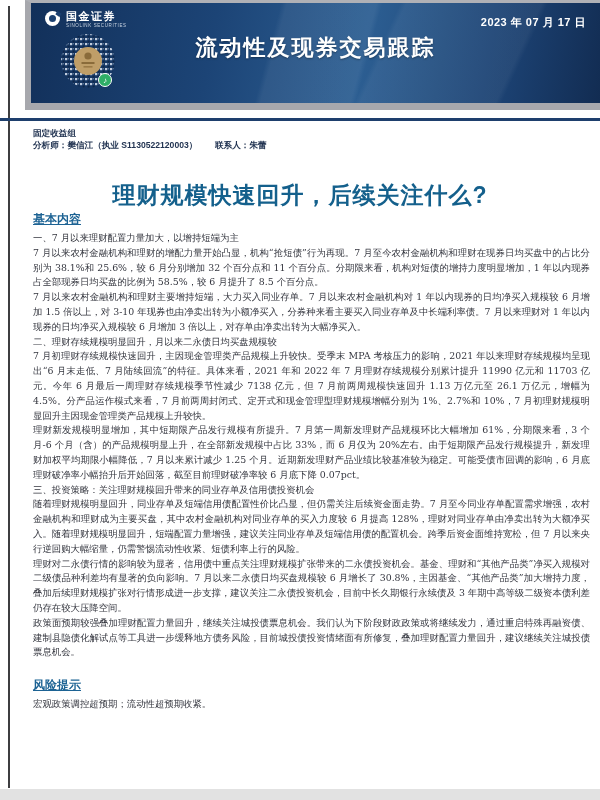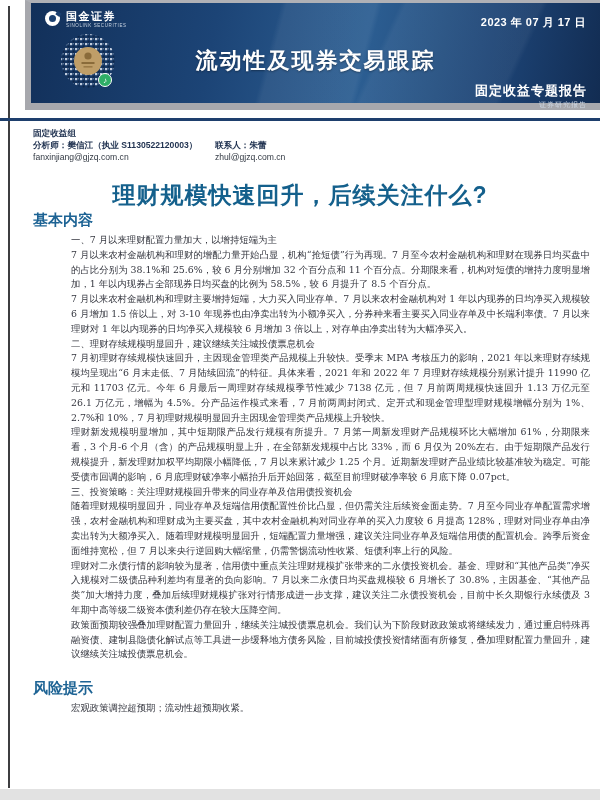--- a/index.html
+++ b/index.html
@@ -23,21 +23,21 @@
   }
   .logo-row { position:absolute; left:14px; top:6px; display:flex; align-items:flex-start; }
   .logo-ring { width:15px; height:15px; border-radius:50%; background:#ffffff; position:relative; margin-top:2px; }
   .logo-ring::after { content:""; position:absolute; left:4px; top:4px; width:7px; height:7px; border-radius:50%; background:#1b4070; }
   .logo-ring::before { content:""; position:absolute; right:-1px; top:1px; width:5px; height:4px; background:#1b4070; transform:rotate(35deg); }
   .logo-names { margin-left:6px; color:#fff; }
   .logo-cn { font-size:11px; font-weight:bold; letter-spacing:1.5px; line-height:14px; }
   .logo-en { font-size:4.5px; letter-spacing:.6px; color:#c9d4e2; line-height:6px; }
   .banner-date { position:absolute; top:12px; right:14px; color:#ffffff; font-weight:bold; font-size:11px; letter-spacing:.5px; }
   .banner-title {
-    position:absolute; left:0; right:0; top:43px; text-align:center;
+    position:absolute; left:0; right:0; top:30px; text-align:center;
     color:#ffffff; font-weight:bold; font-size:22px; letter-spacing:2px;
     text-shadow:0 1px 2px rgba(0,0,0,.35);
   }
   .report-type { position:absolute; right:13px; top:80px; text-align:right; color:#fff; }
   .report-type-main { font-size:13px; font-weight:bold; letter-spacing:1px; line-height:15px; }
   .report-type-sub { font-size:7px; color:#cfd9e6; letter-spacing:1px; margin-top:2px; }
   .qr-stamp { position:absolute; left:29px; top:30px; width:58px; height:58px; }
 
   
   .h-rule { position:absolute; left:0; top:118px; width:100%; height:3px; background:#1e3f6d; }
@@ -50,25 +50,25 @@
   .analyst-email { color:#333a44; font-weight:normal; }
 
   
   .doc-title {
     position:absolute; left:0; right:0; top:180px; text-align:center;
     font-size:23px; font-weight:bold; color:#14608c; letter-spacing:1px;
   }
 
   
   .content { position:absolute; left:33px; right:10px; top:211px; }
-  .section-heading { font-size:15px; font-weight:bold; color:#1d6394; margin-bottom:3px; font-family:"Liberation Sans", sans-serif; }
+  .section-heading { font-size:12px; font-weight:bold; color:#1d6394; margin-bottom:3px; font-family:"Liberation Sans", sans-serif;text-decoration:underline; }
   .para {
     font-family:"DejaVu Serif", serif;
     font-size:9.4px; line-height:14.8px; color:#34363f;
-    text-align:justify; text-justify:inter-ideograph;margin-left:38px;
+    text-align:justify; text-justify:inter-ideograph;
   }
   .risk-heading { margin-top:17px; }
 </style>
 </head>
 <body>
 
 <div class="page">
 
   <div class="v-edge-line"></div>
 
@@ -78,24 +78,20 @@
       <div class="logo-names">
         <div class="logo-cn">国金证券</div>
         <div class="logo-en">SINOLINK SECURITIES</div>
       </div>
     </div>
 
     <div class="banner-date">2023 年 07 月 17 日</div>
 
     <div class="banner-title">流动性及现券交易跟踪</div>
 
-    <div class="report-type">
-      <div class="report-type-main">固定收益专题报告</div>
-      <div class="report-type-sub">证券研究报告</div>
-    </div>
 
     <svg class="qr-stamp" viewBox="0 0 58 58">
       <defs>
         <pattern id="qrp" width="5" height="5" patternUnits="userSpaceOnUse">
           <rect width="2.2" height="2.2" fill="#c9d3e2"></rect>
           <rect x="2.6" y="2.6" width="2" height="2" fill="#0e2547"></rect>
           <rect x="2.6" y="0" width="1.4" height="1.4" fill="#5d7698"></rect>
         </pattern>
       </defs>
       <circle cx="28" cy="28" r="27" fill="url(#qrp)" opacity="0.95"></circle>
@@ -109,35 +105,31 @@
   </div>
 
   <div class="h-rule"></div>
 
   <div class="analyst">
     <div class="bold">固定收益组</div>
     <div class="analyst-row bold">
       <span class="analyst-col1">分析师：樊信江（执业 S1130522120003）</span>
       <span>联系人：朱蕾</span>
     </div>
-    <div class="analyst-row analyst-email">
-      <span class="analyst-col1">fanxinjiang@gjzq.com.cn</span>
-      <span>zhul@gjzq.com.cn</span>
-    </div>
   </div>
 
   <div class="doc-title">理财规模快速回升，后续关注什么?</div>
 
   <div class="content">
     <div class="section-heading">基本内容</div>
 
     <div class="para">一、7 月以来理财配置力量加大，以增持短端为主</div>
     <div class="para">7 月以来农村金融机构和理财的增配力量开始凸显，机构“抢短债”行为再现。7 月至今农村金融机构和理财在现券日均买盘中的占比分别为 38.1%和 25.6%，较 6 月分别增加 32 个百分点和 11 个百分点。分期限来看，机构对短债的增持力度明显增加，1 年以内现券占全部现券日均买盘的比例为 58.5%，较 6 月提升了 8.5 个百分点。</div>
     <div class="para">7 月以来农村金融机构和理财主要增持短端，大力买入同业存单。7 月以来农村金融机构对 1 年以内现券的日均净买入规模较 6 月增加 1.5 倍以上，对 3-10 年现券也由净卖出转为小额净买入，分券种来看主要买入同业存单及中长端利率债。7 月以来理财对 1 年以内现券的日均净买入规模较 6 月增加 3 倍以上，对存单由净卖出转为大幅净买入。</div>
-    <div class="para">二、理财存续规模明显回升，建议继续关注城投债票息机会</div>
+    <div class="para">二、理财存续规模明显回升，月以来二永债日均买盘规模较</div>
     <div class="para">7 月初理财存续规模快速回升，主因现金管理类产品规模上升较快。受季末 MPA 考核压力的影响，2021 年以来理财存续规模均呈现出“6 月末走低、7 月陆续回流”的特征。具体来看，2021 年和 2022 年 7 月理财存续规模分别累计提升 11990 亿元和 11703 亿元。今年 6 月最后一周理财存续规模季节性减少 7138 亿元，但 7 月前两周规模快速回升 1.13 万亿元至 26.1 万亿元，增幅为 4.5%。分产品运作模式来看，7 月前两周封闭式、定开式和现金管理型理财规模增幅分别为 1%、2.7%和 10%，7 月初理财规模明显回升主因现金管理类产品规模上升较快。</div>
     <div class="para">理财新发规模明显增加，其中短期限产品发行规模有所提升。7 月第一周新发理财产品规模环比大幅增加 61%，分期限来看，3 个月-6 个月（含）的产品规模明显上升，在全部新发规模中占比 33%，而 6 月仅为 20%左右。由于短期限产品发行规模提升，新发理财加权平均期限小幅降低，7 月以来累计减少 1.25 个月。近期新发理财产品业绩比较基准较为稳定。可能受债市回调的影响，6 月底理财破净率小幅抬升后开始回落，截至目前理财破净率较 6 月底下降 0.07pct。</div>
     <div class="para">三、投资策略：关注理财规模回升带来的同业存单及信用债投资机会</div>
     <div class="para">随着理财规模明显回升，同业存单及短端信用债配置性价比凸显，但仍需关注后续资金面走势。7 月至今同业存单配置需求增强，农村金融机构和理财成为主要买盘，其中农村金融机构对同业存单的买入力度较 6 月提高 128%，理财对同业存单由净卖出转为大额净买入。随着理财规模明显回升，短端配置力量增强，建议关注同业存单及短端信用债的配置机会。跨季后资金面维持宽松，但 7 月以来央行逆回购大幅缩量，仍需警惕流动性收紧、短债利率上行的风险。</div>
     <div class="para">理财对二永债行情的影响较为显著，信用债中重点关注理财规模扩张带来的二永债投资机会。基金、理财和“其他产品类”净买入规模对二级债品种利差均有显著的负向影响。7 月以来二永债日均买盘规模较 6 月增长了 30.8%，主因基金、“其他产品类”加大增持力度，叠加后续理财规模扩张对行情形成进一步支撑，建议关注二永债投资机会，目前中长久期银行永续债及 3 年期中高等级二级资本债利差仍存在较大压降空间。</div>
     <div class="para">政策面预期较强叠加理财配置力量回升，继续关注城投债票息机会。我们认为下阶段财政政策或将继续发力，通过重启特殊再融资债、建制县隐债化解试点等工具进一步缓释地方债务风险，目前城投债投资情绪面有所修复，叠加理财配置力量回升，建议继续关注城投债票息机会。</div>
 
     <div class="section-heading risk-heading">风险提示</div>
     <div class="para">宏观政策调控超预期；流动性超预期收紧。</div>
   </div>

